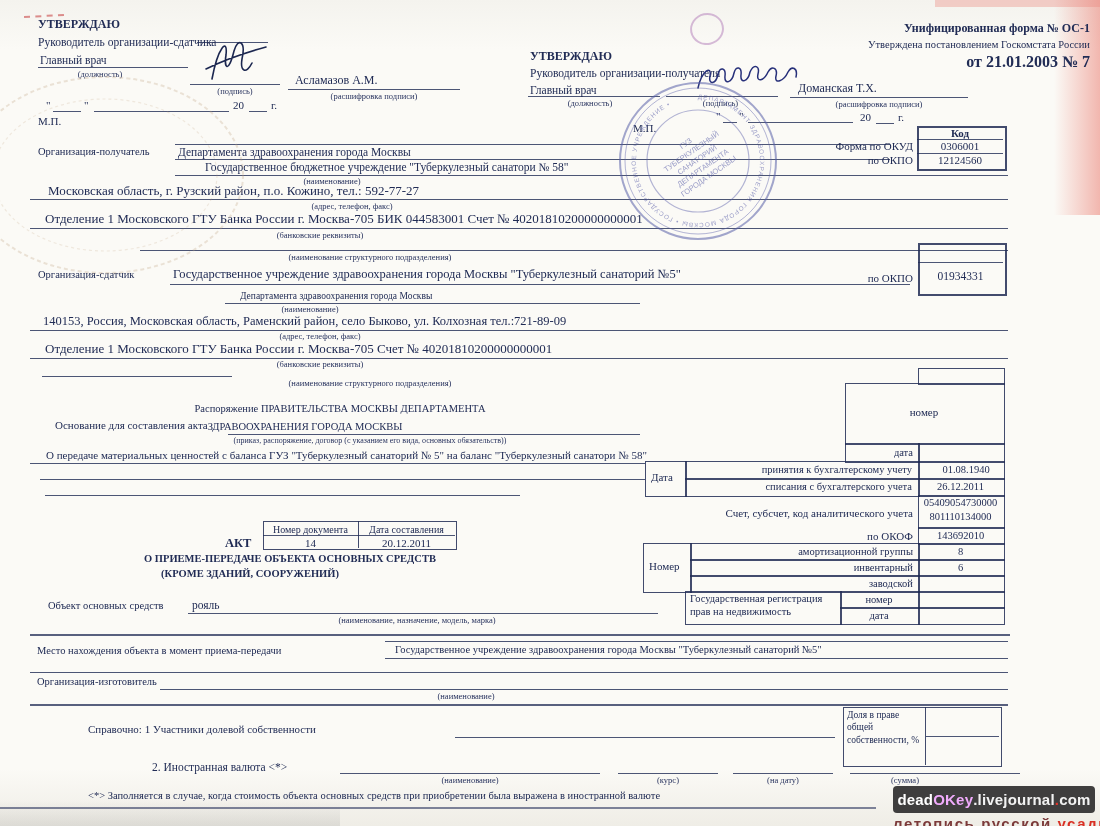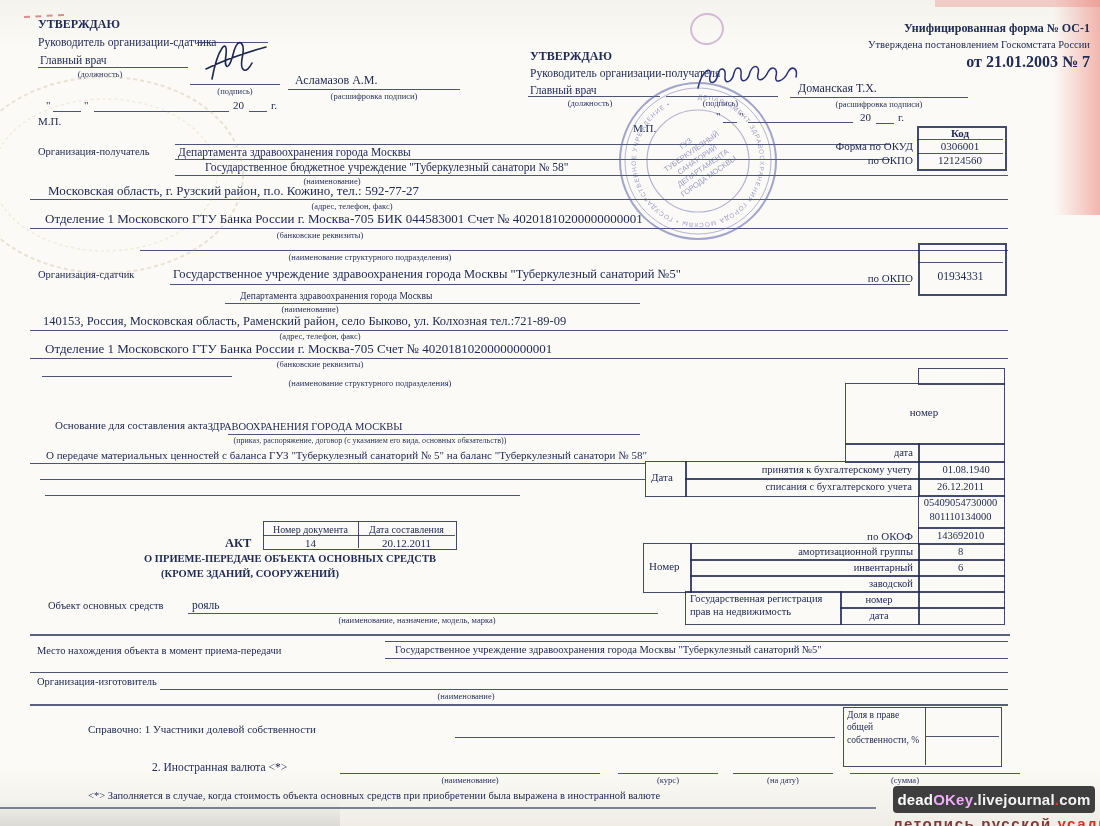--- a/index.html
+++ b/index.html
@@ -144,20 +144,21 @@
   <div class="t" style="left:43px;top:315px;font-size:12.5px">140153, Россия, Московская область, Раменский район, село Быково, ул. Колхозная  тел.:721-89-09</div>
   <div class="ln" style="left:30px;top:330px;width:978px"></div>
   <div class="t c sm" style="left:120px;top:332px;width:400px">(адрес, телефон, факс)</div>
   <div class="t" style="left:45px;top:342px;font-size:13px">Отделение 1 Московского ГТУ Банка России г. Москва-705 Счет № 40201810200000000001</div>
   <div class="ln" style="left:30px;top:358px;width:978px"></div>
   <div class="t c sm" style="left:120px;top:360px;width:400px">(банковские реквизиты)</div>
   <div class="ln" style="left:42px;top:376px;width:190px"></div>
   <div class="t c sm" style="left:170px;top:379px;width:400px">(наименование структурного подразделения)</div>
 
   <div class="t" style="left:55px;top:419px;font-size:11px">Основание для составления акта</div>
+  <div class="t c" style="left:150px;top:403px;width:380px;font-size:10.5px">Распоряжение ПРАВИТЕЛЬСТВА МОСКВЫ ДЕПАРТАМЕНТА</div>
   <div class="t c" style="left:155px;top:421px;width:300px;font-size:10.5px">ЗДРАВООХРАНЕНИЯ ГОРОДА МОСКВЫ</div>
   <div class="ln" style="left:228px;top:434px;width:412px"></div>
   <div class="t c sm" style="left:170px;top:437px;width:400px;font-size:8px">(приказ, распоряжение, договор (с указанием его вида, основных обязательств))</div>
   <div class="t" style="left:46px;top:449px;font-size:11px">О передаче материальных ценностей с баланса ГУЗ "Туберкулезный санаторий № 5" на баланс "Туберкулезный санатори № 58"</div>
   <div class="ln" style="left:30px;top:463px;width:615px"></div>
   <div class="ln" style="left:40px;top:479px;width:605px"></div>
   <div class="ln" style="left:45px;top:495px;width:475px"></div>
 
   <div class="bx" style="left:918px;top:368px;width:85px;height:15px"></div>
   <div class="bx" style="left:845px;top:383px;width:158px;height:60px"></div>
@@ -170,20 +171,21 @@
   <div class="t" style="left:651px;top:471px">Дата</div>
   <div class="bx" style="left:685px;top:461px;width:233px;height:17px"></div>
   <div class="t r" style="left:690px;top:464px;width:222px;font-size:10.5px">принятия к бухгалтерскому учету</div>
   <div class="bx" style="left:918px;top:461px;width:85px;height:17px"></div>
   <div class="t c" style="left:918px;top:464px;width:96px;font-size:10.5px">01.08.1940</div>
   <div class="bx" style="left:685px;top:478px;width:233px;height:17px"></div>
   <div class="t r" style="left:690px;top:481px;width:222px;font-size:10.5px">списания с бухгалтерского учета</div>
   <div class="bx" style="left:918px;top:478px;width:85px;height:17px"></div>
   <div class="t c" style="left:918px;top:481px;width:85px;font-size:10.5px">26.12.2011</div>
 
+  <div class="t r" style="left:600px;top:507px;width:313px">Счет, субсчет, код аналитического учета</div>
   <div class="bx" style="left:918px;top:495px;width:85px;height:32px"></div>
   <div class="t c" style="left:918px;top:497px;width:85px;font-size:10.5px">05409054730000</div>
   <div class="t c" style="left:918px;top:511px;width:85px;font-size:10.5px">801110134000</div>
   <div class="t r" style="left:790px;top:530px;width:123px">по ОКОФ</div>
   <div class="bx" style="left:918px;top:527px;width:85px;height:16px"></div>
   <div class="t c" style="left:918px;top:530px;width:85px;font-size:10.5px">143692010</div>
 
   <div class="bx" style="left:643px;top:543px;width:47px;height:48px"></div>
   <div class="t" style="left:649px;top:560px">Номер</div>
   <div class="bx" style="left:690px;top:543px;width:228px;height:16px"></div>

